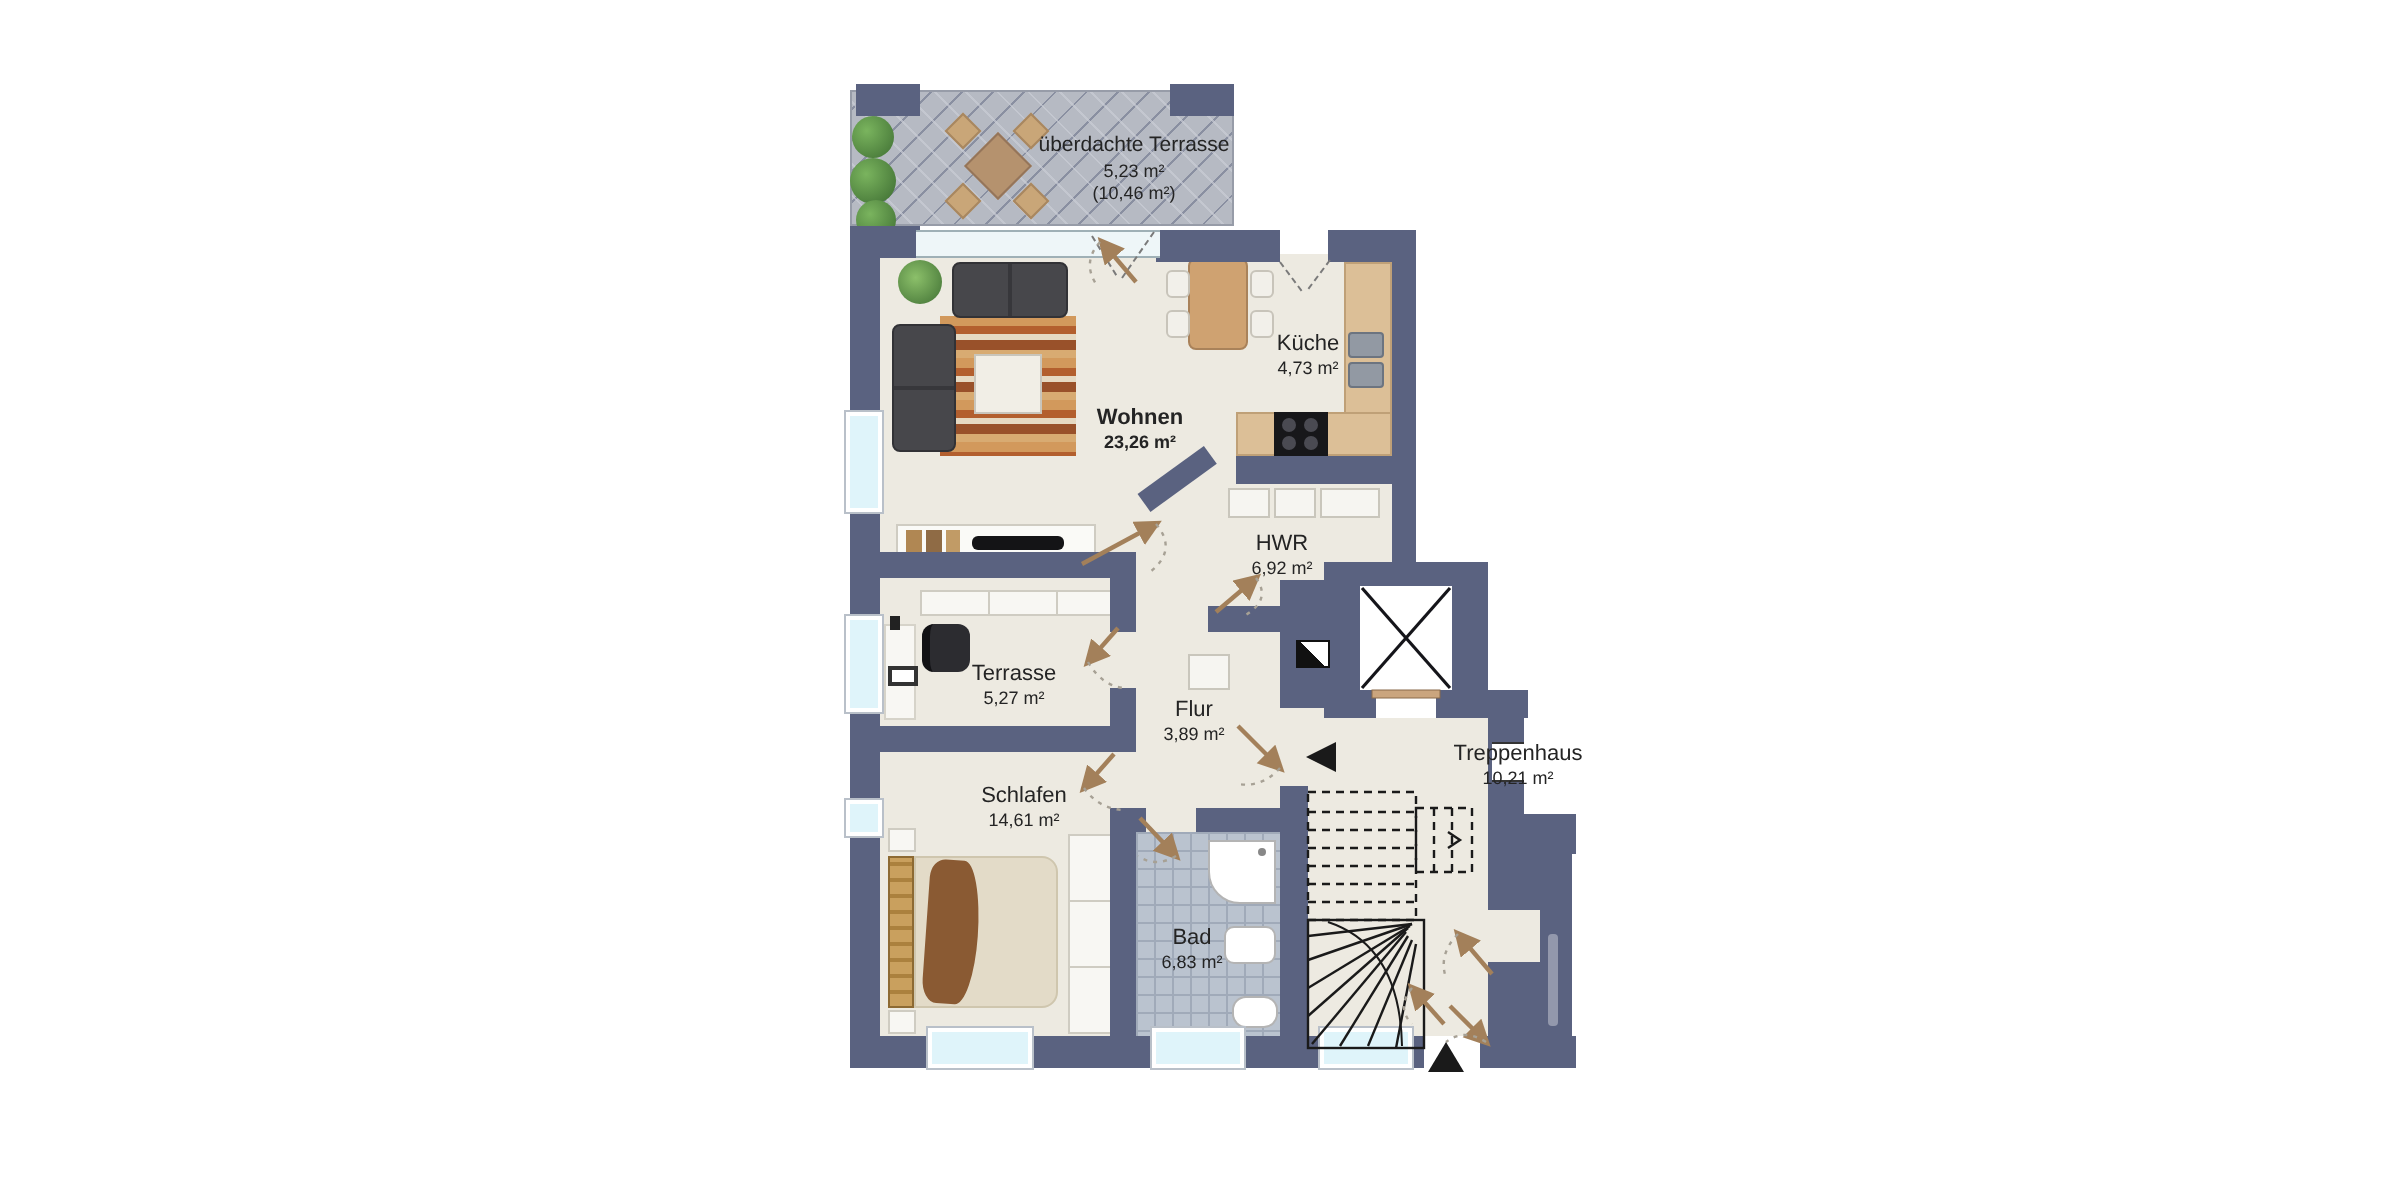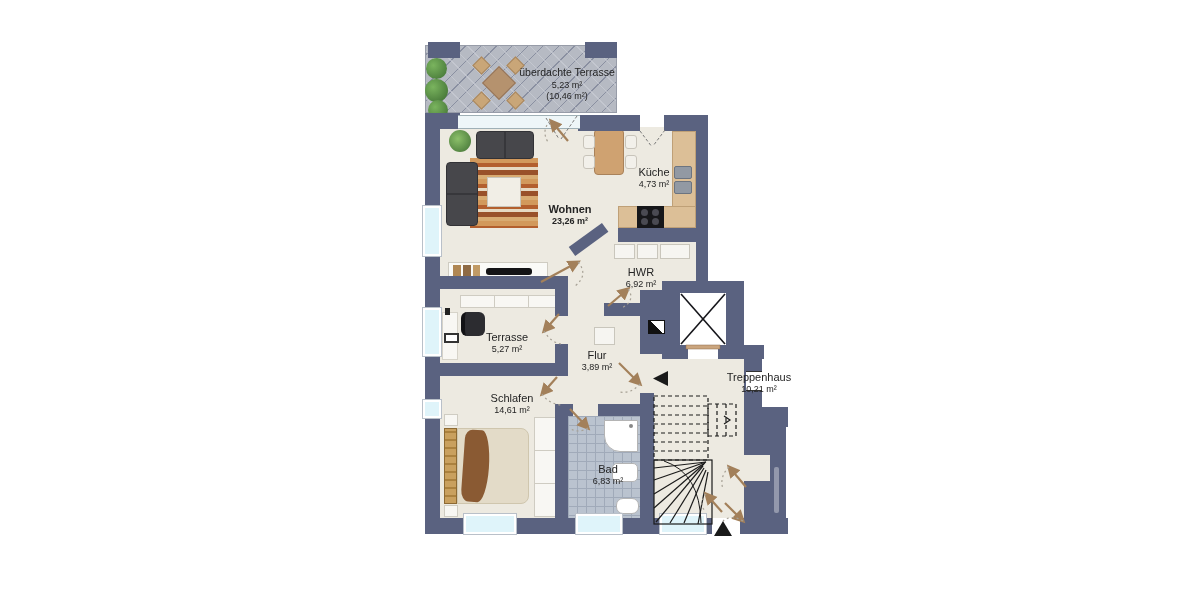--- a/index.html
+++ b/index.html
@@ -246,18 +246,18 @@
     <span class="ar">3,89 m²</span>
   </div>
   <div class="room-label" style="left:711px;top:383px;margin-left:48px;">
     <span class="nm">Treppenhaus</span>
     <span class="ar">10,21 m²</span>
   </div>
   <div class="room-label" style="left:496px;top:404px;margin-left:16px;">
     <span class="nm">Schlafen</span>
     <span class="ar">14,61 m²</span>
   </div>
-  <div class="room-label" style="left:596px;top:475px;margin-left:12px;">
+  <div class="room-label" style="left:596px;top:475px;">
     <span class="nm">Bad</span>
     <span class="ar">6,83 m²</span>
   </div>
 
 </div>
 
 </body></html>

